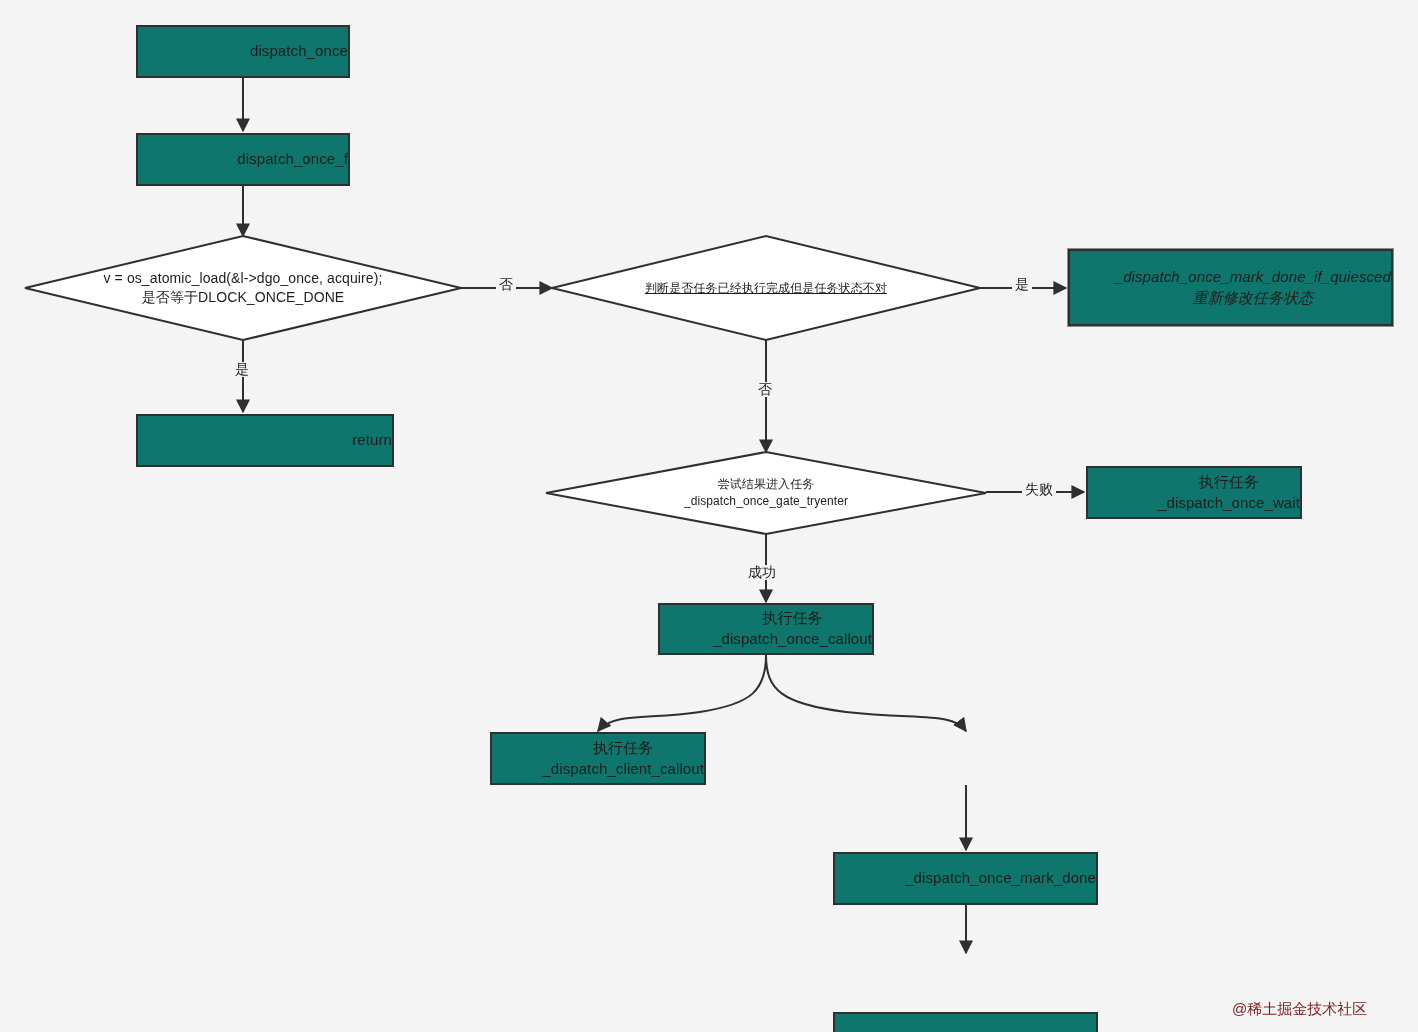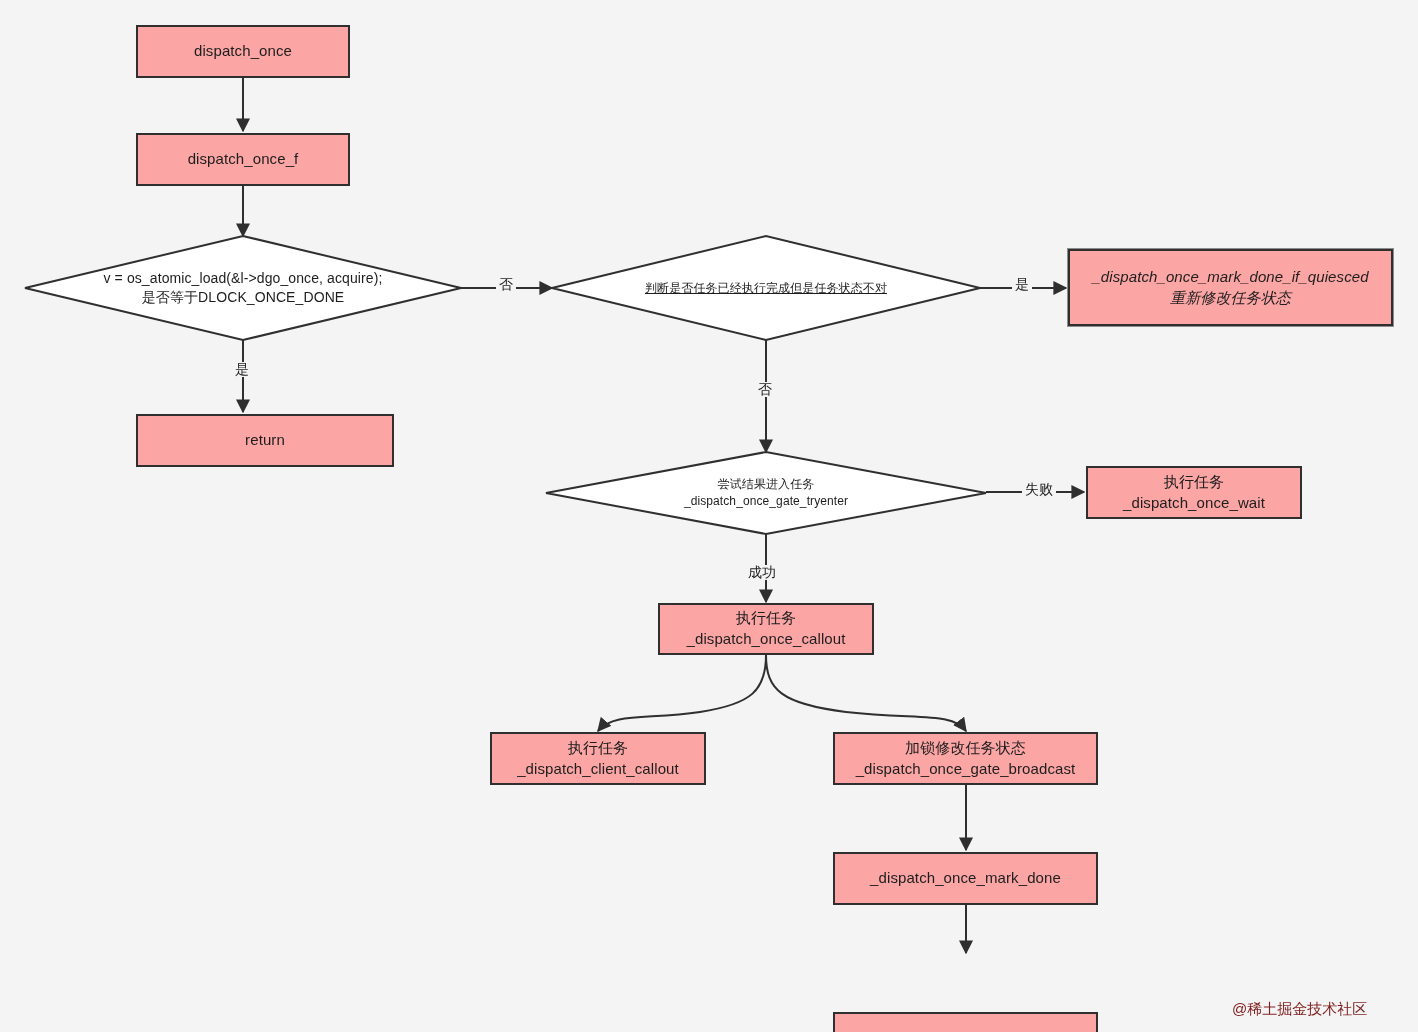--- a/index.html
+++ b/index.html
@@ -28,22 +28,23 @@
   .node {
     position: absolute;
     box-sizing: border-box;
     display: flex;
     align-items: center;
     justify-content: center;
     text-align: center;
     color: #1d1d1d;
   }
   .box {
-    background: #fca5a5;
+    background: #0f766e;
     border: 2px solid #2f2f2f;
+    justify-content: flex-end;
   }
   .box.emph {
     box-shadow: 0 0 0 1px #8d8d8d;
   }
   .nodetext {
     line-height: 1.38;
     white-space: pre-line;
     font-size: 15px;
     letter-spacing: 0.1px;
   }
@@ -177,24 +178,20 @@
   <div class="node box" style="left:658px; top:603px; width:216px; height:52px;">
     <span class="nodetext">执行任务
 _dispatch_once_callout</span>
   </div>
 
   <div class="node box" style="left:490px; top:732px; width:216px; height:53px;">
     <span class="nodetext">执行任务
 _dispatch_client_callout</span>
   </div>
 
-  <div class="node box" style="left:833px; top:732px; width:265px; height:53px;">
-    <span class="nodetext">加锁修改任务状态
-_dispatch_once_gate_broadcast</span>
-  </div>
 
   <div class="node box" style="left:833px; top:852px; width:265px; height:53px;">
     <span class="nodetext">_dispatch_once_mark_done</span>
   </div>
 
   <div class="node box" style="left:833px; top:1012px; width:265px; height:53px;">
     <span class="nodetext">os_atomic_xchg</span>
   </div>
 
   <div class="edgelabel" style="left:496px; top:277px;">否</div>

